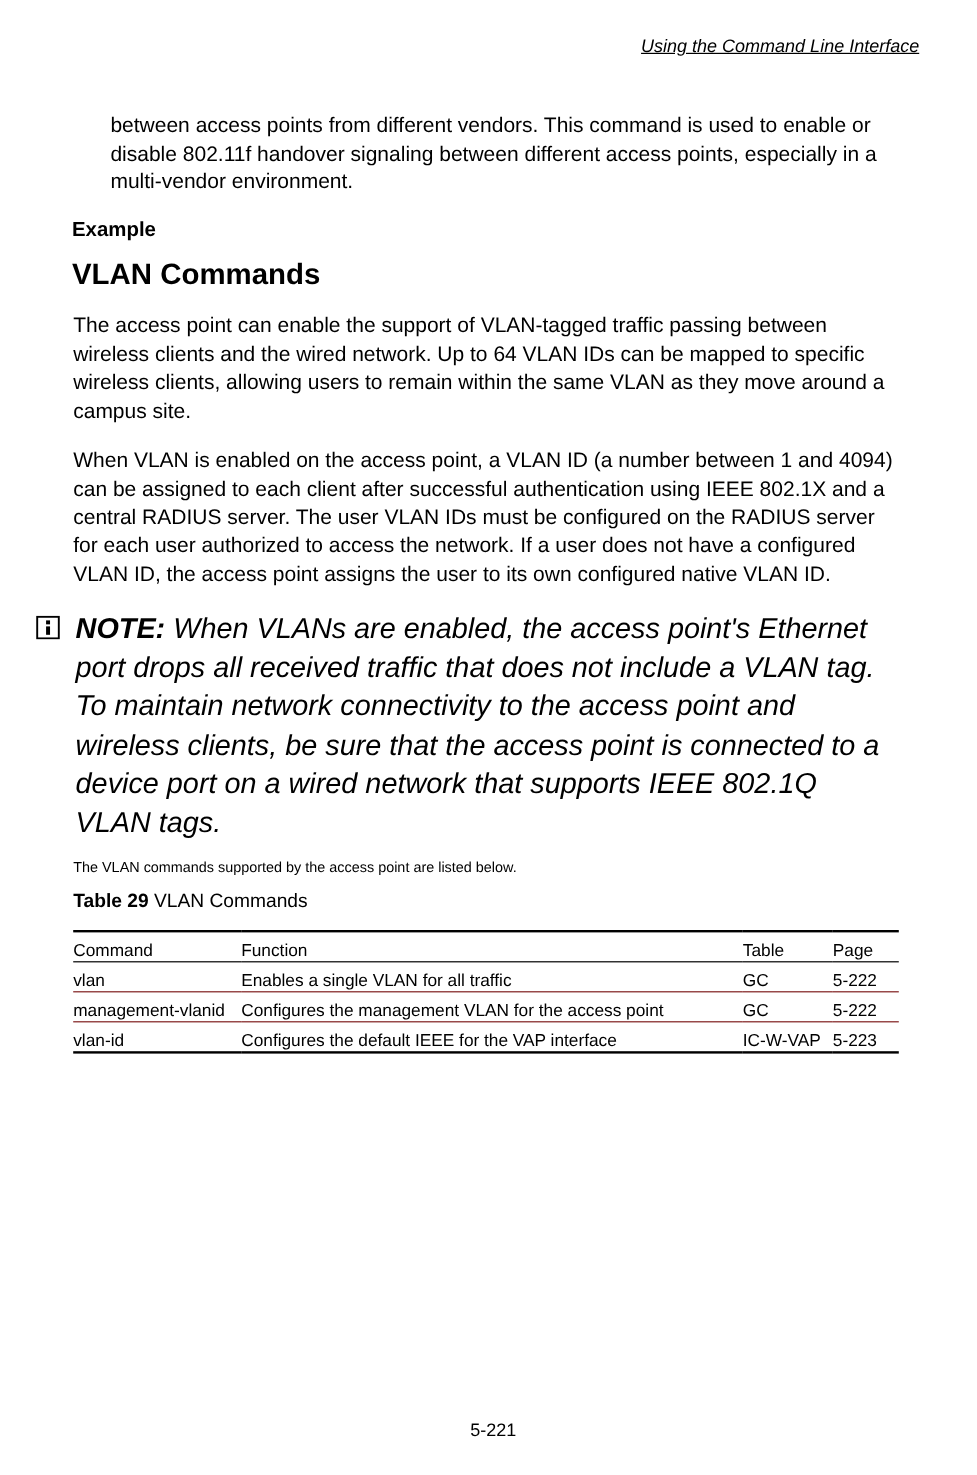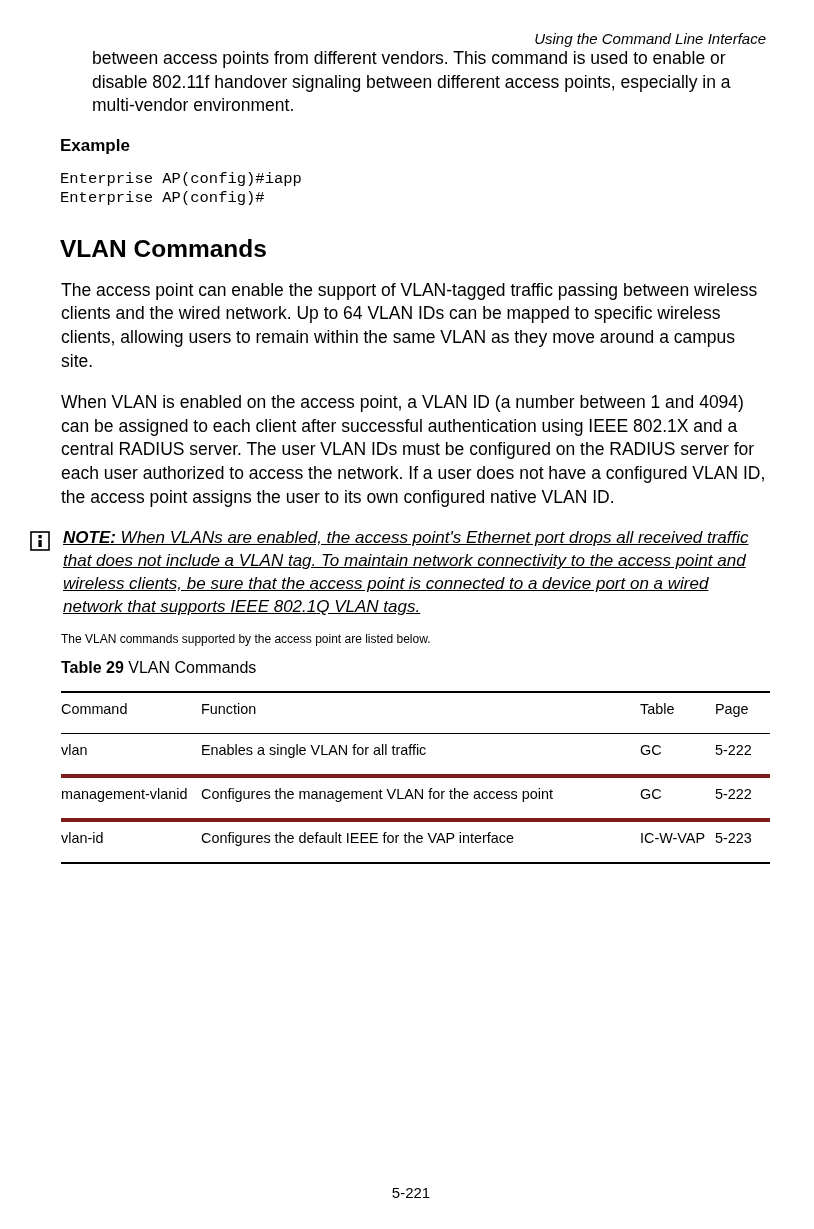--- a/index.html
+++ b/index.html
@@ -13,25 +13,27 @@
       background: #fff;
       font-family: "Frutiger", "Helvetica Neue", Arial, sans-serif;
       color: #000;
       position: relative;
       padding: 30px 40px 0 30px;
     }
     .header-title {
       font-style: italic;
       font-size: 15px;
       text-align: right;
+      margin-bottom: 46px;
       padding-right: 8px;
+      text-decoration: underline;
     }
     .content {
       margin-left: 62px;
-      margin-right: 4px;
+      margin-right: 25px;
     }
     .body-para {
       font-size: 17.5px;
       line-height: 1.35;
       margin-bottom: 18px;
     }
     .indent1 {
       margin-left: 0px;
     }
     .example-head {
@@ -60,24 +62,23 @@
       align-items: flex-start;
       margin-left: -62px;
       margin-bottom: 12px;
     }
     .note-icon {
       flex: 0 0 auto;
       margin-right: 13px;
       margin-top: 4px;
     }
     .note-text {
-      font-size: 17px;
+      font-size: 24px;
       line-height: 1.35;
       font-style: italic;
-      text-decoration: underline;
     }
     .note-text .label {
       font-weight: bold;
     }
     .after-note {
       margin-left: -31px;
       font-size: 12px;
       line-height: 1.35;
       margin-bottom: 12px;
     }
@@ -93,30 +94,30 @@
       width: calc(100% + 31px);
       margin-left: -31px;
       border-collapse: collapse;
       font-size: 14.4px;
     }
     table.cmd thead tr {
       border-top: 2.3px solid #000;
       border-bottom: 1px solid #000;
     }
     table.cmd tbody tr {
-      border-bottom: 4px solid #7f1d1d;
+      border-bottom: 1px solid #7f1d1d;
     }
     table.cmd tbody tr:last-child {
       border-bottom: 2.3px solid #000;
     }
     table.cmd th, table.cmd td {
       text-align: left;
       font-weight: normal;
       vertical-align: top;
-      padding: 8px 8px 16px 0;
+      padding: 8px 8px 0 0;
     }
     table.cmd td:first-child, table.cmd th:first-child {
       width: 140px;
     }
     table.cmd td:nth-child(3), table.cmd th:nth-child(3) {
       width: 75px;
     }
     table.cmd td:nth-child(4), table.cmd th:nth-child(4) {
       width: 55px;
     }
@@ -133,22 +134,20 @@
 <body>
 
 <div class="header-title">Using the Command Line Interface</div>
 
 <div class="content">
 
   <p class="body-para indent1">between access points from different vendors. This command is used to enable or disable 802.11f handover signaling between different access points, especially in a multi-vendor environment.</p>
 
   <div class="example-head">Example</div>
 
-  <pre class="code-block">Enterprise AP(config)#iapp
-Enterprise AP(config)#</pre>
 
   <div class="h2">VLAN Commands</div>
 
   <p class="body-para" style="margin-left:-31px;">The access point can enable the support of VLAN-tagged traffic passing between wireless clients and the wired network. Up to 64 VLAN IDs can be mapped to specific wireless clients, allowing users to remain within the same VLAN as they move around a campus site.</p>
 
   <p class="body-para" style="margin-left:-31px;">When VLAN is enabled on the access point, a VLAN ID (a number between 1 and 4094) can be assigned to each client after successful authentication using IEEE 802.1X and a central RADIUS server. The user VLAN IDs must be configured on the RADIUS server for each user authorized to access the network. If a user does not have a configured VLAN ID, the access point assigns the user to its own configured native VLAN ID.</p>
 
   <div class="note-row">
     <span class="note-icon">
       <svg width="20" height="20" viewBox="0 0 20 20">

